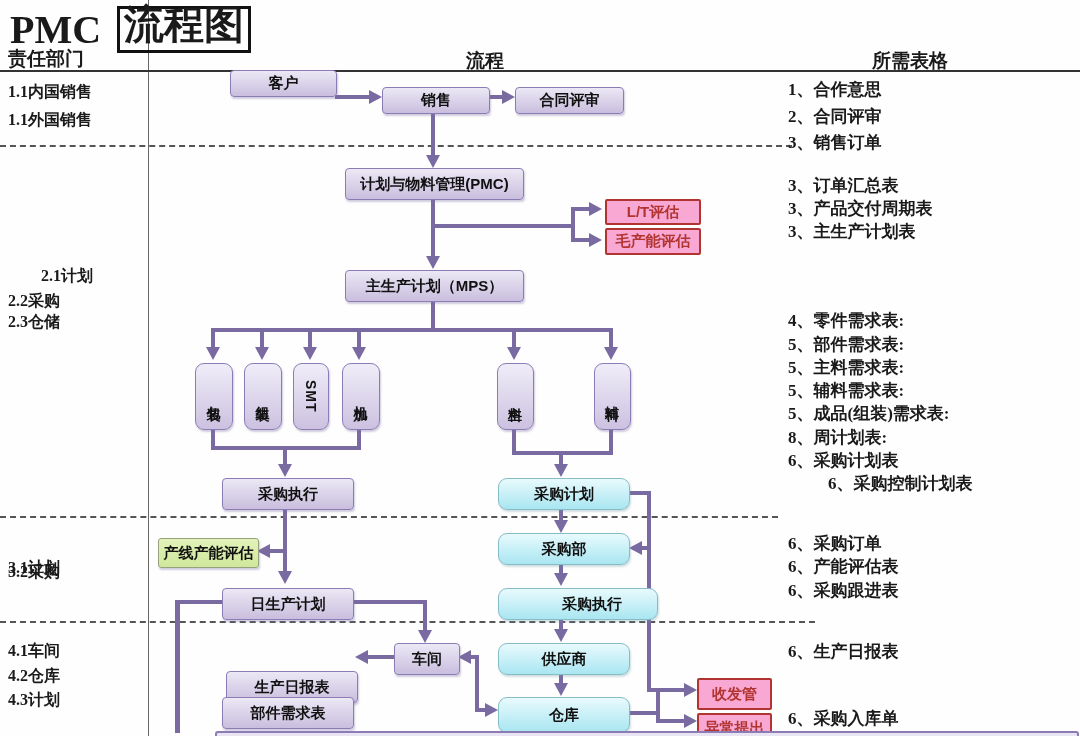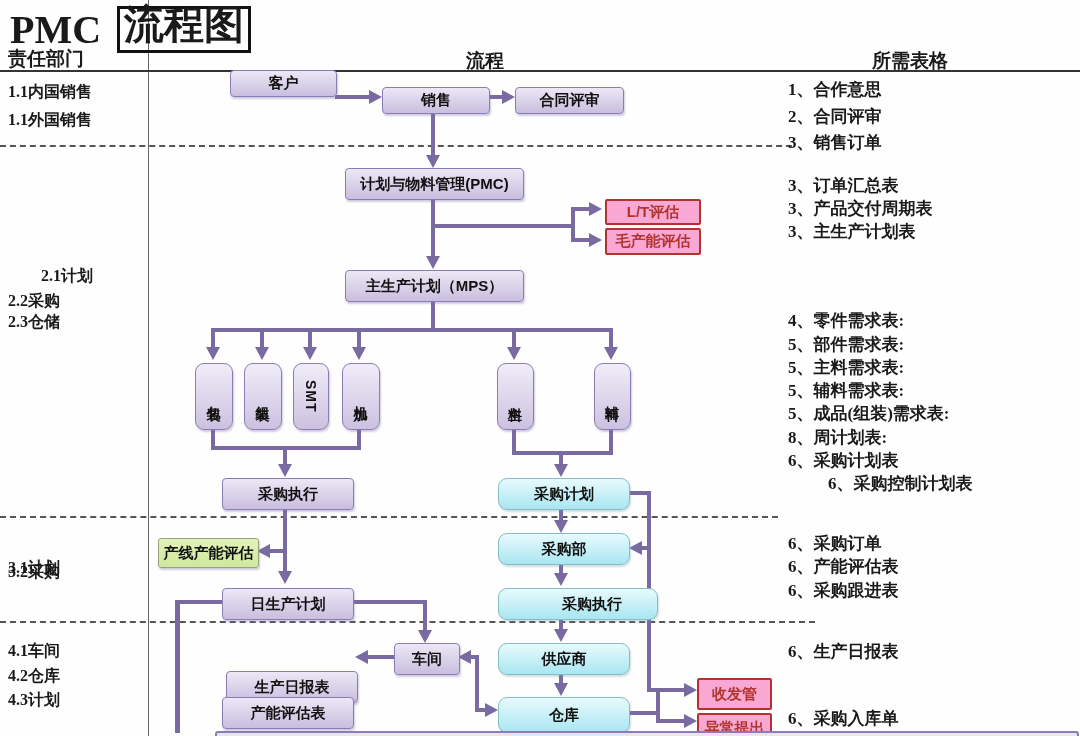--- a/index.html
+++ b/index.html
@@ -268,21 +268,21 @@
   <div class="node" style="left:226px;top:643px;width:130px;height:30px;margin-top:28px;">
     <span>生产日报表</span>
     </div>
   <div class="node" style="left:394px;top:643px;width:64px;height:30px;">
     <span>车间</span>
     </div>
   <div class="node cyan" style="left:498px;top:643px;width:130px;height:30px;">
     <span>供应商</span>
     </div>
   <div class="node" style="left:222px;top:697px;width:130px;height:30px;">
-    <span>产能评估表</span>
+    <span>部件需求表</span>
     </div>
   <div class="node cyan" style="left:498px;top:697px;width:130px;height:34px;">
     <span>仓库</span>
     </div>
   <div class="node redbox" style="left:697px;top:678px;width:71px;height:28px;">
     <span>收发管</span>
     </div>
   <div class="node redbox" style="left:697px;top:713px;width:71px;height:26px;">
     <span>异常提出</span>
     </div>

